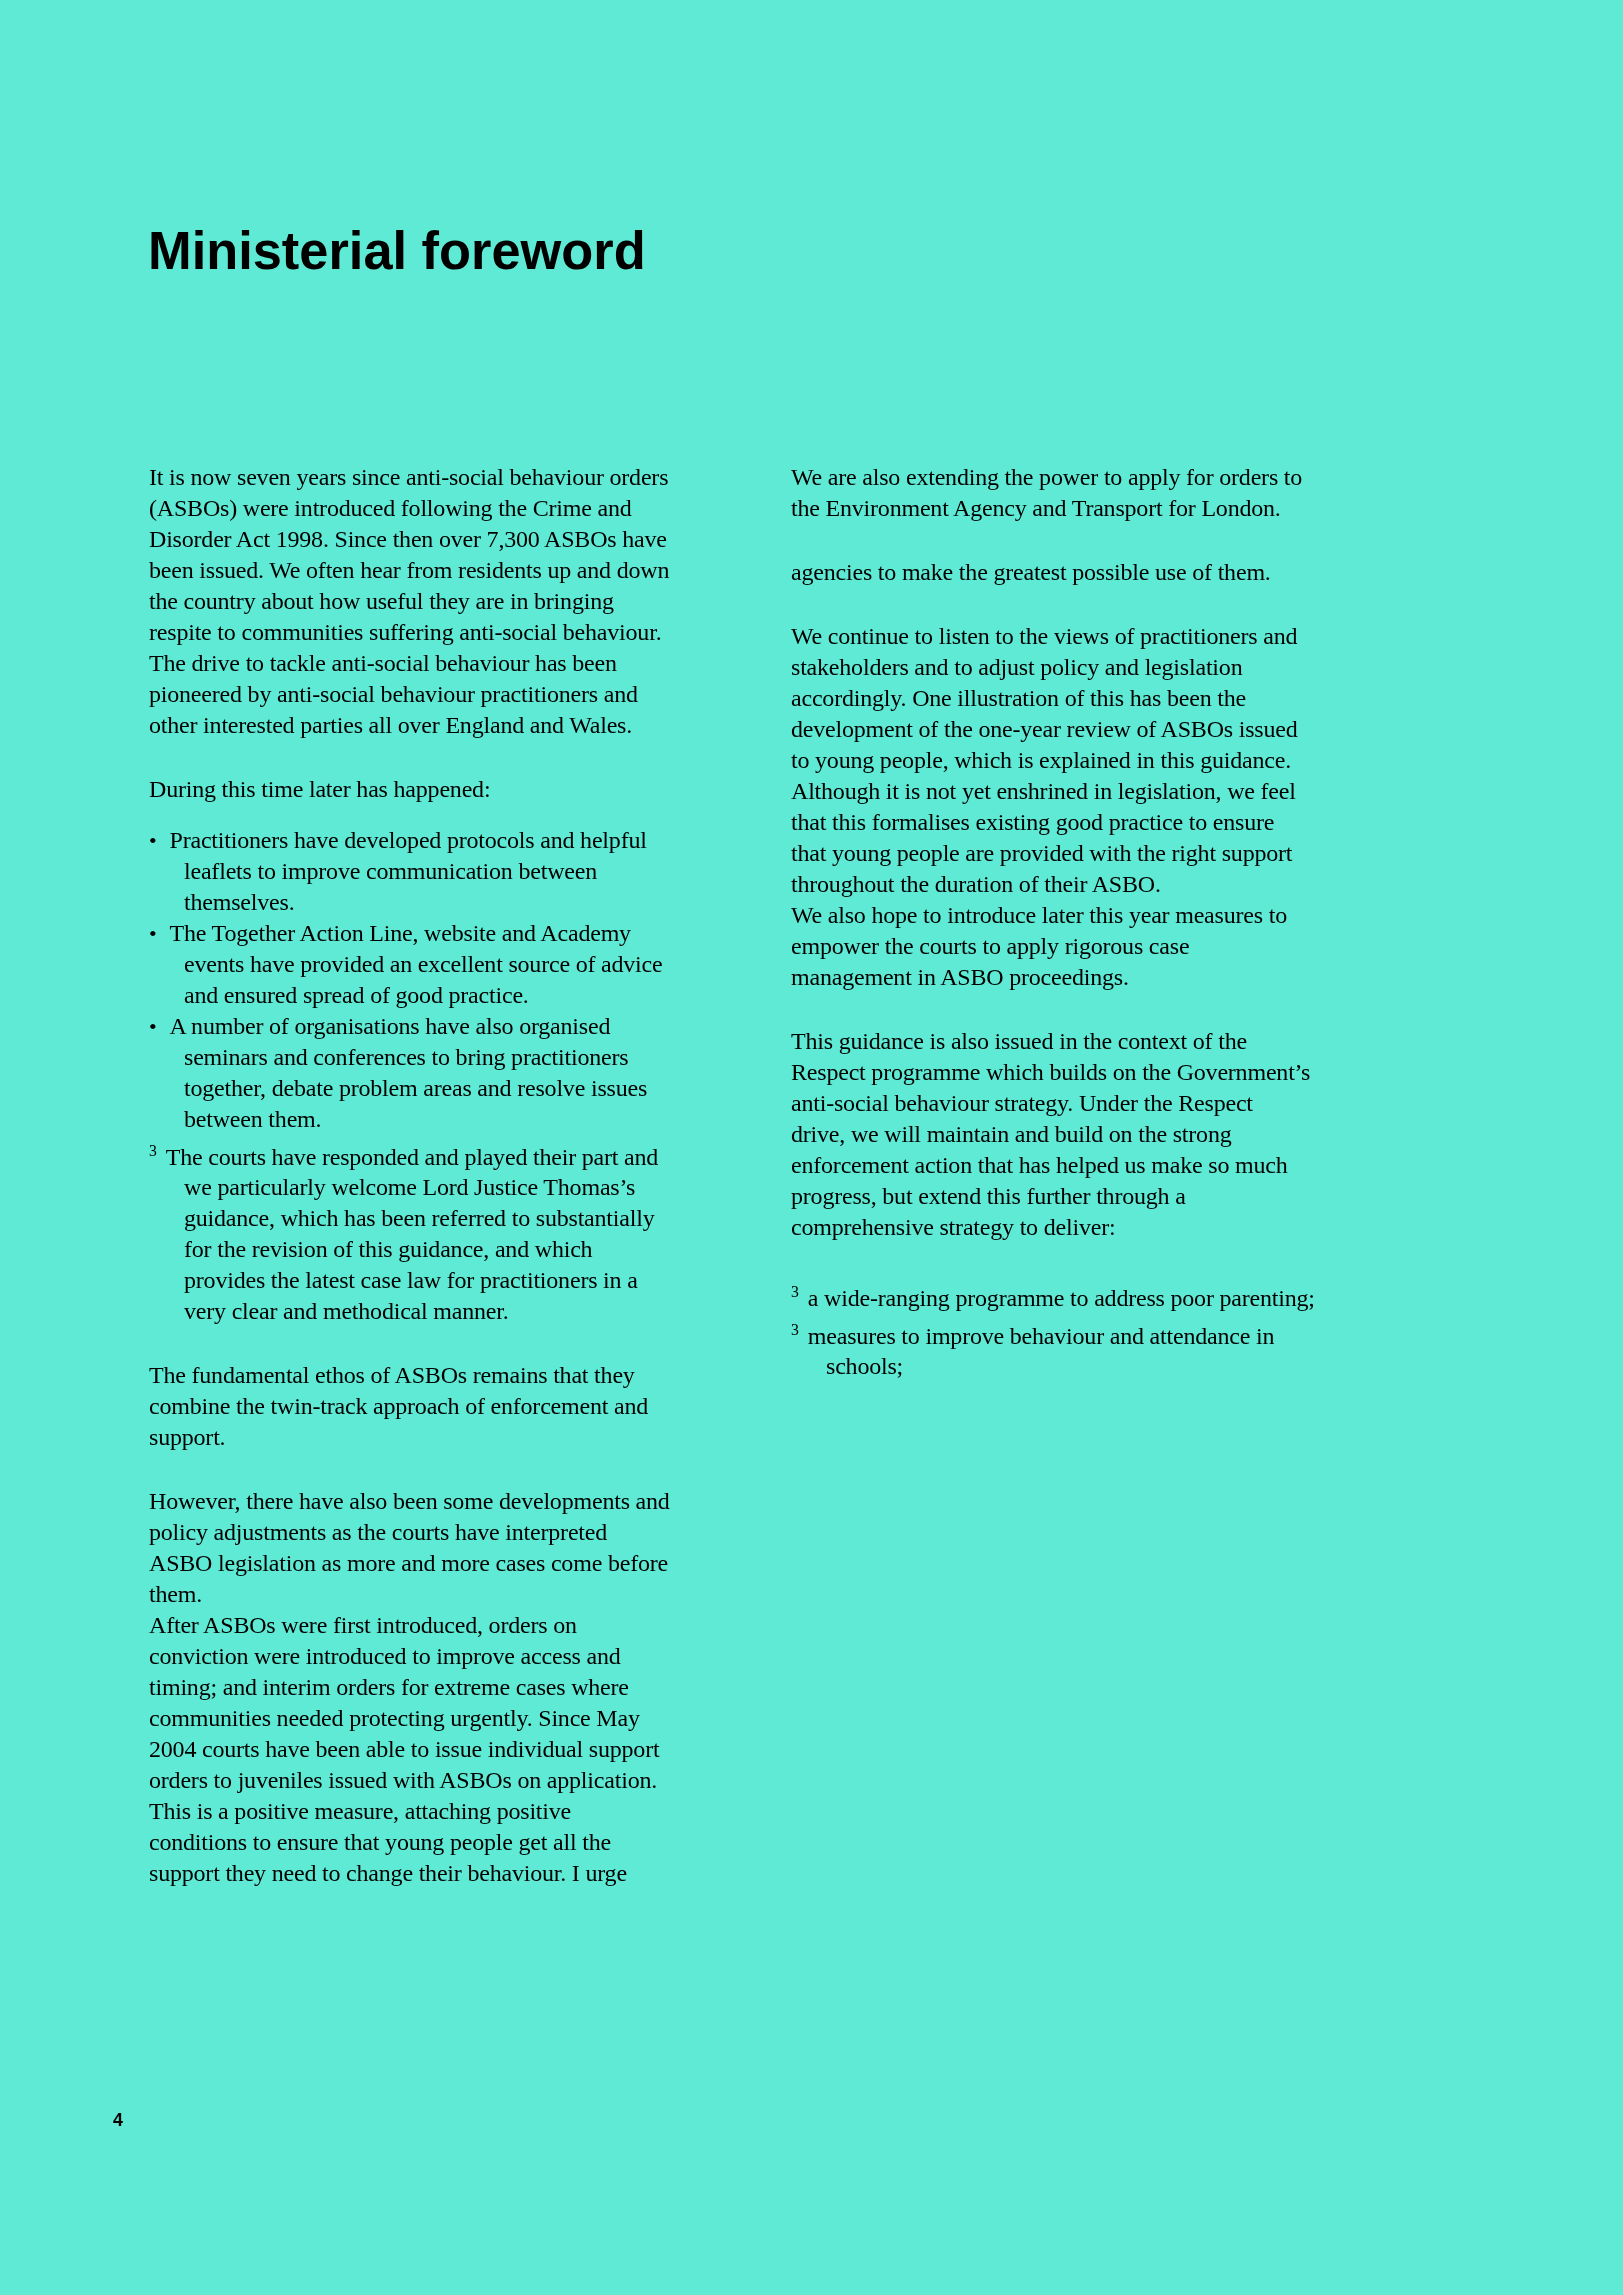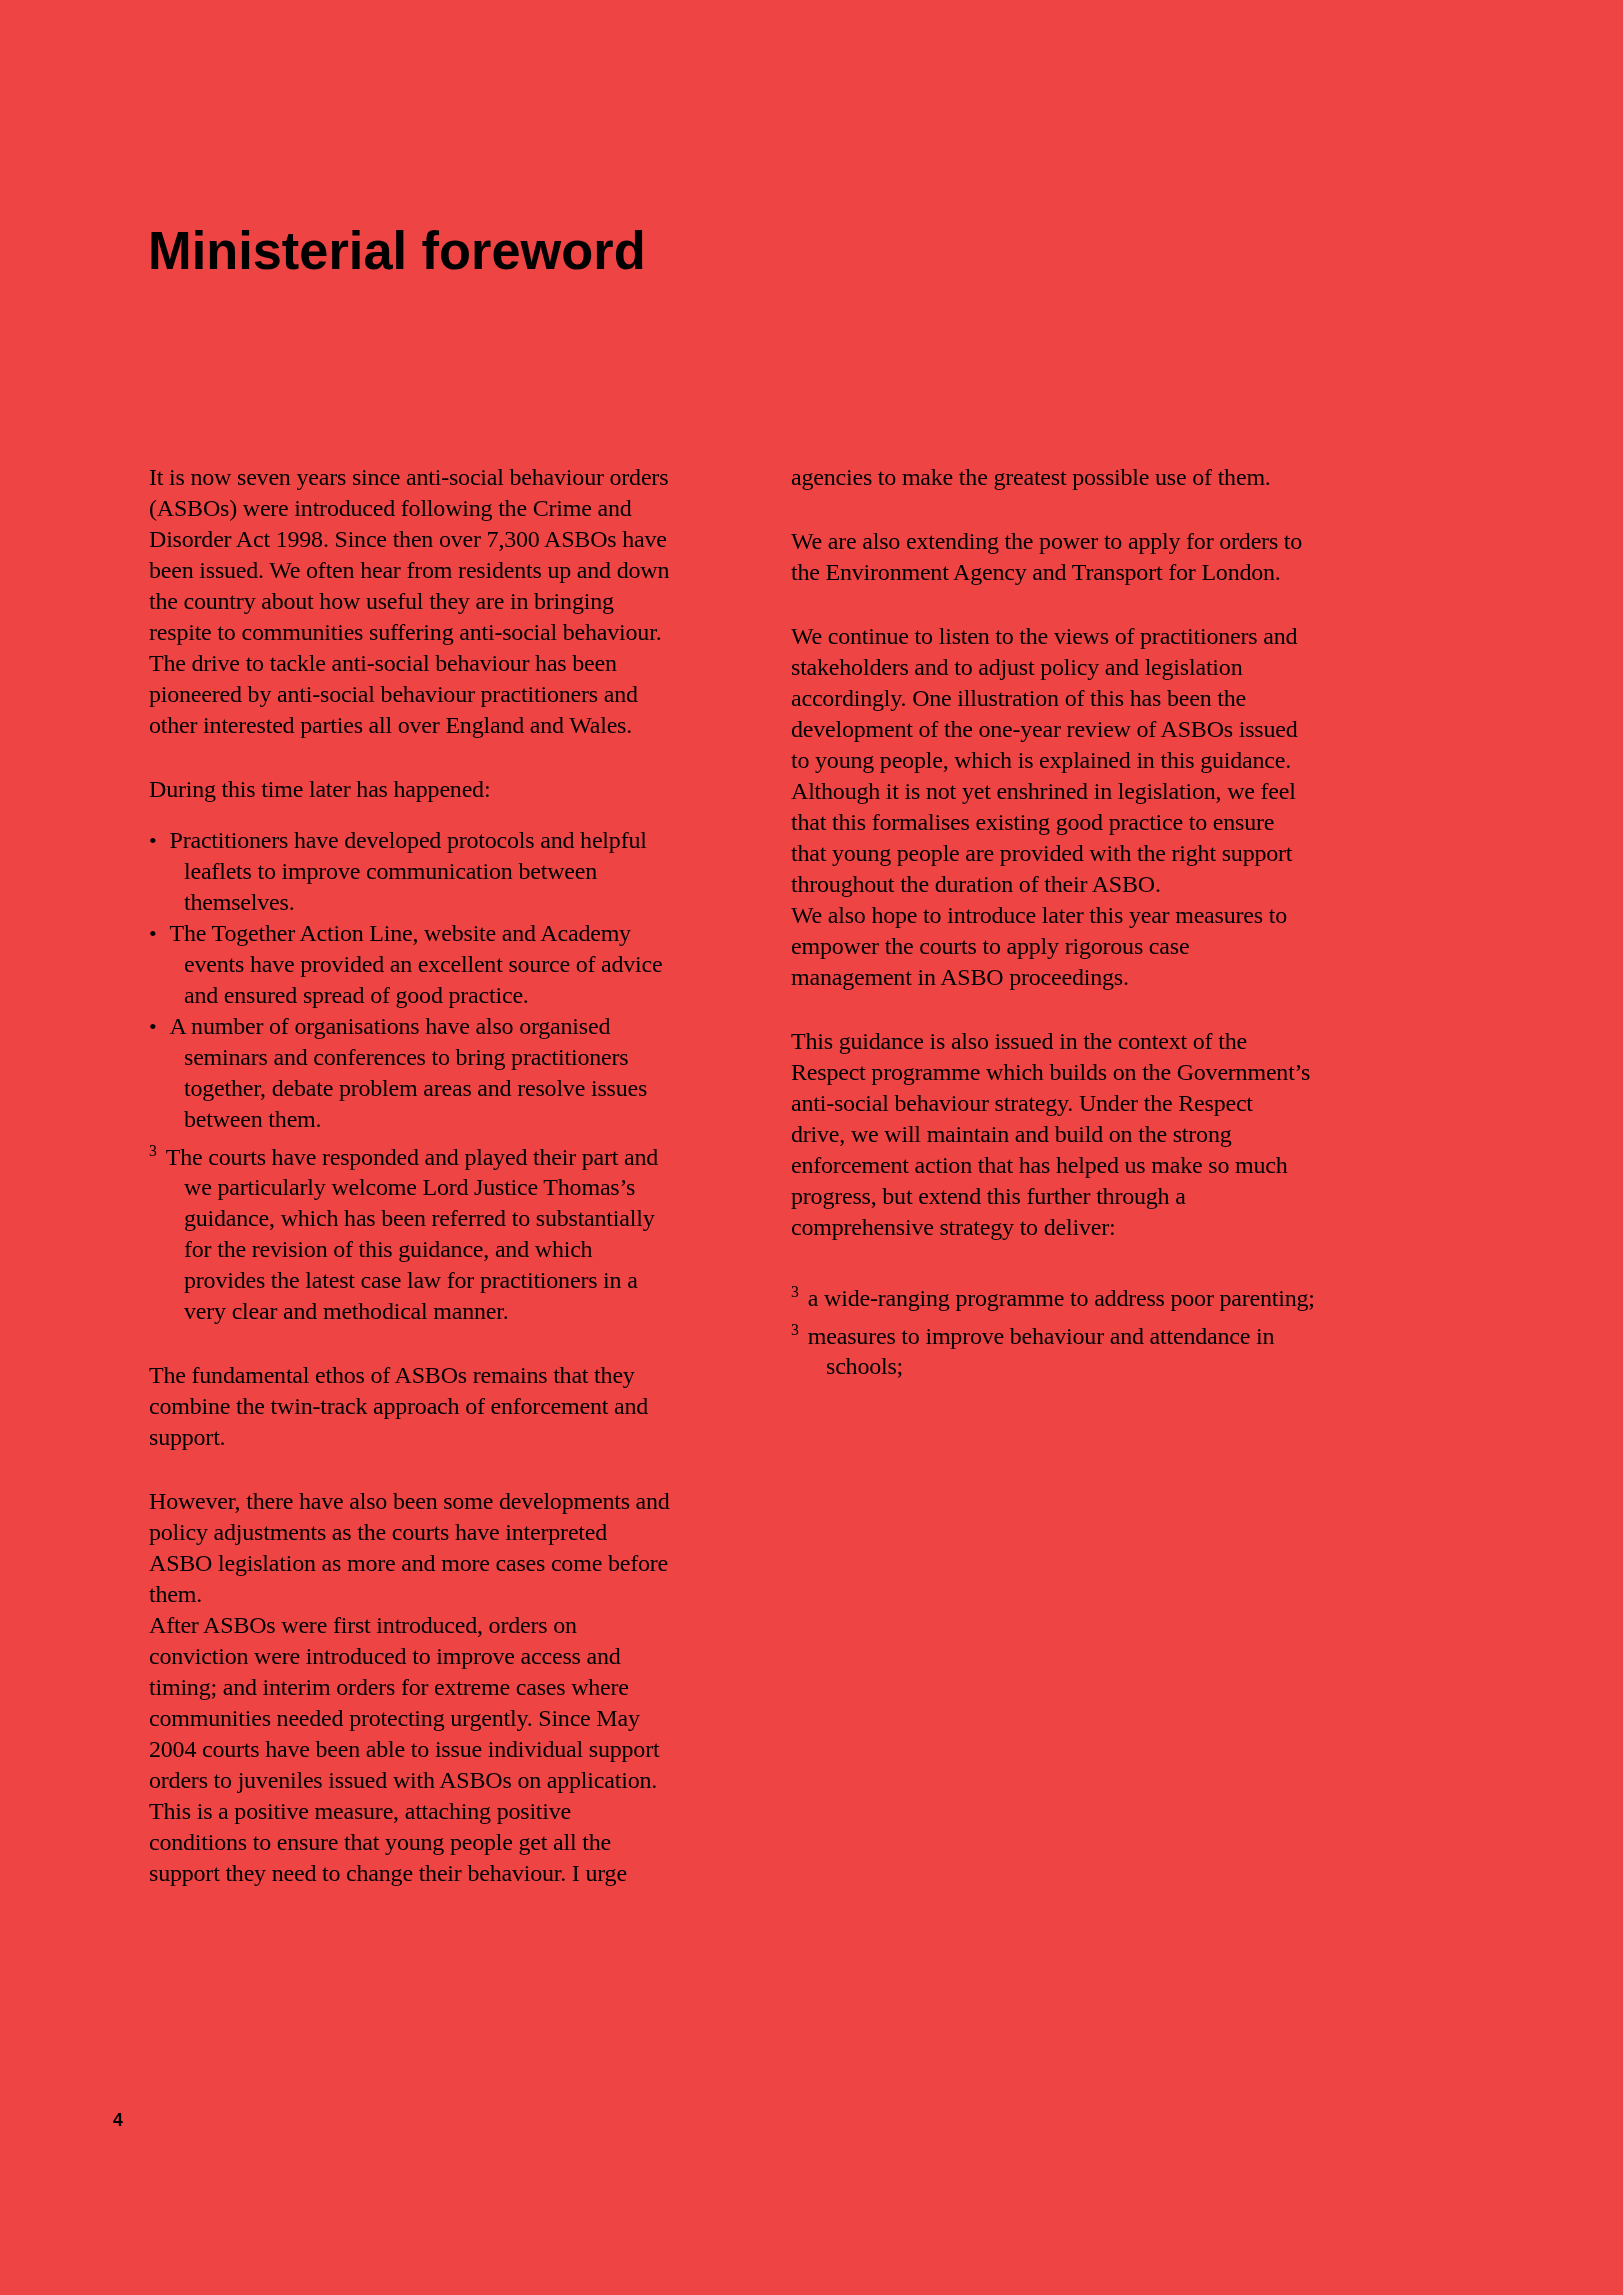--- a/index.html
+++ b/index.html
@@ -1,20 +1,20 @@
 <!DOCTYPE html>
 <html style="font-size:10.5px"><head>
 <meta charset="utf-8">
 <style>
   html, body { margin: 0; padding: 0; background: #ffffff; }
   .page {
     position: relative;
     width: 1623px;
     height: 2295px;
-    background: #ef4444;
+    background: #5eead4;
     color: #000000;
     font-family: "Liberation Serif", serif;
     overflow: hidden;
   }
   .title {
     position: absolute;
     left: 148px;
     top: 187px;
     font-family: "Liberation Sans", sans-serif;
     font-weight: 700;
@@ -128,23 +128,23 @@
 timing; and interim orders for extreme cases where
 communities needed protecting urgently. Since May
 2004 courts have been able to issue individual support
 orders to juveniles issued with ASBOs on application.
 This is a positive measure, attaching positive
 conditions to ensure that young people get all the
 support they need to change their behaviour. I urge</p>
     </div>
 
     <div class="col">
-      <p>agencies to make the greatest possible use of them.</p>
       <p>We are also extending the power to apply for orders to
 the Environment Agency and Transport for London.</p>
+      <p>agencies to make the greatest possible use of them.</p>
       <p class="tight">We continue to listen to the views of practitioners and
 stakeholders and to adjust policy and legislation
 accordingly. One illustration of this has been the
 development of the one-year review of ASBOs issued
 to young people, which is explained in this guidance.
 Although it is not yet enshrined in legislation, we feel
 that this formalises existing good practice to ensure
 that young people are provided with the right support
 throughout the duration of their ASBO.</p>
       <p>We also hope to introduce later this year measures to

